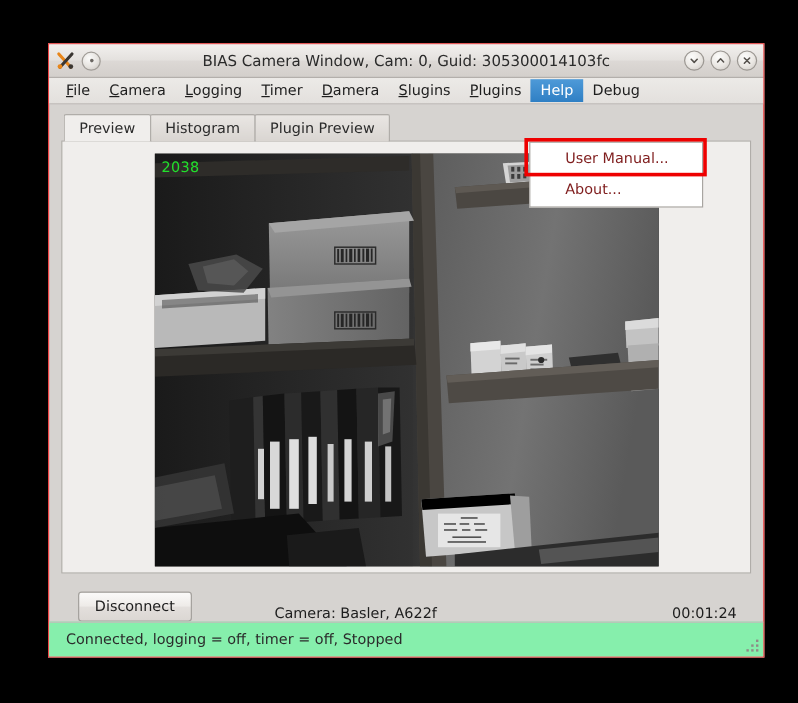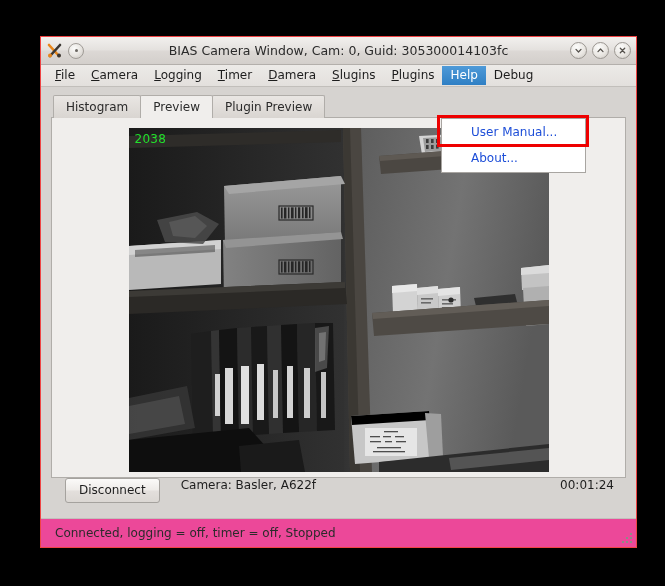--- a/index.html
+++ b/index.html
@@ -109,21 +109,21 @@
     width: 145px;
     background: #ffffff;
     border: 1px solid #a8a5a1;
     box-sizing: border-box;
     z-index: 40;
     font-size: 12px;
     padding: 2px 0 2px 0;
   }
   .dd-item {
     padding: 4px 0 5px 29px;
-    color: #1d4ed8;
+    color: #7f1d1d;
     white-space: nowrap;
   }
   .dd-item.hover { text-decoration: none; }
   .dd-sep {
     height: 1px;
     background: #cfcbc7;
     margin: 1px 4px;
   }
   .red-box {
     position: absolute;
@@ -206,25 +206,26 @@
     font-family: "DejaVu Sans", "Liberation Sans", sans-serif;
     z-index: 10;
     letter-spacing: 0.3px;
   }
   .cam-svg { display: block; width: 420px; height: 344px; }
 
   
   .controls {
     height: 40px;
     display: flex;
-    align-items: flex-start;
+    align-items: flex-end;
     padding: 0 12px 0 14px;
     box-sizing: border-box;
     font-size: 12px;
     color: #1d1d1d;
+    gap: 48px;
   }
   .btn {
     font-size: 12px;
     padding: 4px 13px 5px 13px;
     border: 1px solid #a5a29e;
     border-radius: 3px;
     background: linear-gradient(to bottom, #fbfaf9 0%, #eeebe8 48%, #e3dfdc 52%, #dbd7d3 100%);
     color: #1d1d1d;
     margin-right: 9px;
     box-sizing: border-box;
@@ -236,21 +237,21 @@
 
   
   .statusbar {
     height: 28px;
     border-top: 1px solid #c2bfbb;
     display: flex;
     align-items: center;
     padding-left: 14px;
     font-size: 12px;
     color: #2b2b2b;
-    background: #ec4899;
+    background: #86efac;
     position: relative;
   }
   .grip {
     position: absolute;
     right: 2px; bottom: 2px;
     width: 14px; height: 14px;
   }
   .grip i {
     position: absolute;
     width: 2px; height: 2px;
@@ -303,22 +304,22 @@
     <div class="menu-item"><u>T</u><span>imer</span></div>
     <div class="menu-item"><u>D</u><span>amera</span></div>
     <div class="menu-item"><u>S</u><span>lugins</span></div>
     <div class="menu-item"><u>P</u><span>lugins</span></div>
     <div class="menu-item active"><span>Help</span></div>
     <div class="menu-item"><span>Debug</span></div>
   </div>
 
   <div class="client">
     <div class="tabstrip">
+      <div class="tab selected"><span>Preview</span></div>
       <div class="tab"><span>Histogram</span></div>
-      <div class="tab selected"><span>Preview</span></div>
       <div class="tab"><span>Plugin Preview</span></div>
     </div>
 
     <div class="panel">
       <div class="cam-image">
         <div class="cam-frame-num">2038</div>
         <svg class="cam-svg" viewBox="0 0 420 344" preserveAspectRatio="none">
           <defs>
             <linearGradient id="bgv" x1="0" y1="0" x2="1" y2="0">
               <stop offset="0%" stop-color="#141414"></stop>

